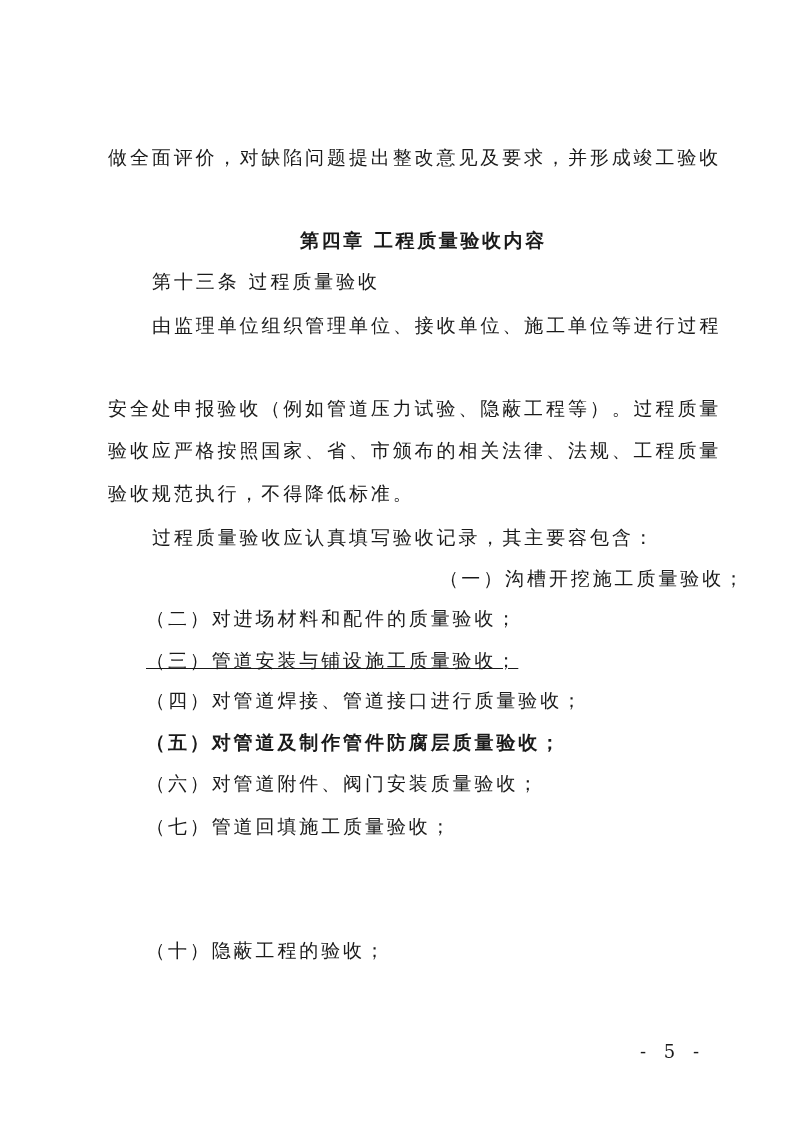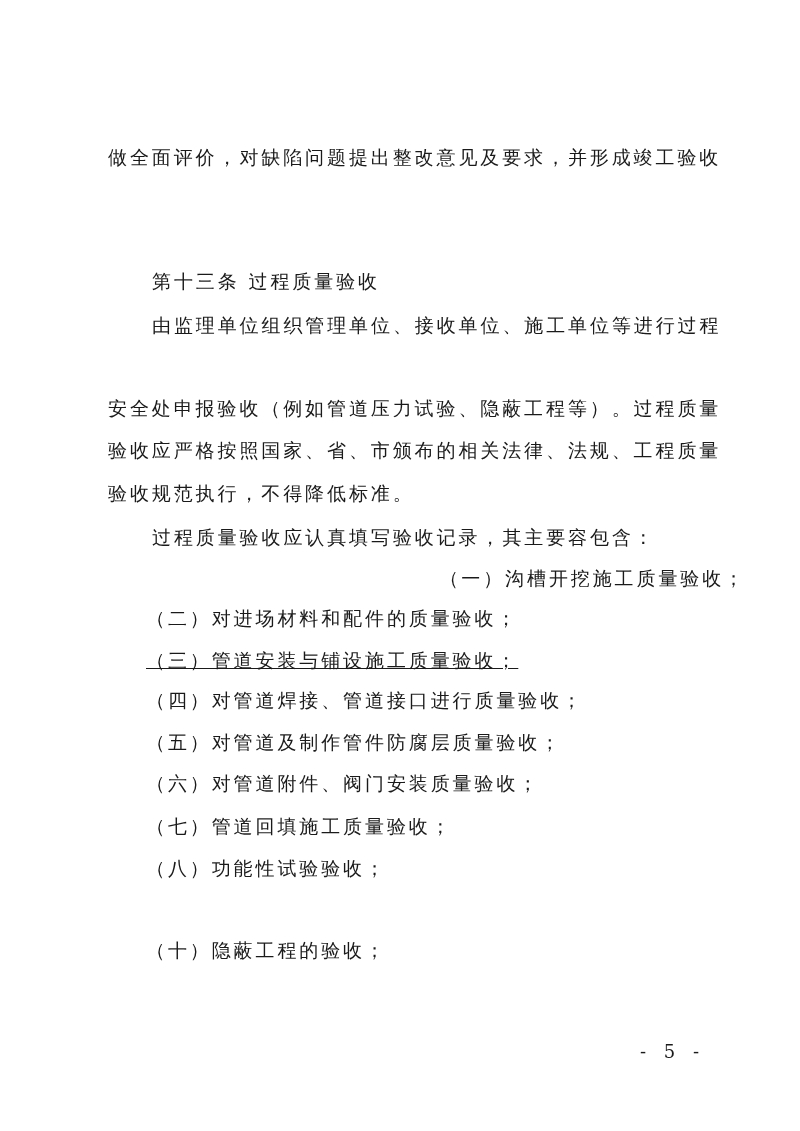--- a/index.html
+++ b/index.html
@@ -53,38 +53,38 @@
     }
     .article-body { font-weight: normal; }
   </style>
 </head>
 <body>
 
 <div class="page">
 
   <div class="line" style="top:143px;">做全面评价，对缺陷问题提出整改意见及要求，并形成竣工验收</div>
 
+  <div class="chapter" style="top:226px;">第四章  工程质量验收内容</div>
 
   <div class="line indent" style="top:267px;">
     <span class="bold">第十三条</span>
     <span class="article-body">过程质量验收</span>
   </div>
 
   <div class="line indent" style="top:311px;">由监理单位组织管理单位、接收单位、施工单位等进行过程</div>
   <div class="line" style="top:394px;">安全处申报验收（例如管道压力试验、隐蔽工程等）。过程质量</div>
   <div class="line" style="top:436px;">验收应严格按照国家、省、市颁布的相关法律、法规、工程质量</div>
   <div class="line" style="top:479px;">验收规范执行，不得降低标准。</div>
 
   <div class="line indent" style="top:523px;">过程质量验收应认真填写验收记录，其主要容包含：</div>
 
   <div class="line" style="left:146px; top:564px;text-align:right;">（一）沟槽开挖施工质量验收；</div>
   <div class="line" style="left:146px; top:604px;">（二）对进场材料和配件的质量验收；</div>
   <div class="line" style="left:146px; top:646px;text-decoration:underline;">（三）管道安装与铺设施工质量验收；</div>
   <div class="line" style="left:146px; top:686px;">（四）对管道焊接、管道接口进行质量验收；</div>
-  <div class="line" style="left:146px; top:728px;">（五）对管道及制作管件防腐层质量验收；</div>
+  <div class="line" style="left:146px; top:728px;font-weight:bold;">（五）对管道及制作管件防腐层质量验收；</div>
   <div class="line" style="left:146px; top:769px;">（六）对管道附件、阀门安装质量验收；</div>
   <div class="line" style="left:146px; top:812px;">（七）管道回填施工质量验收；</div>
-  <div class="line" style="left:146px; top:854px;">（八）功能性试验验收；</div>
   <div class="line" style="left:146px; top:936px;">（十）隐蔽工程的验收；</div>
 
   <div class="page-number">- 5 -</div>
 
 </div>
 
 </body></html>

